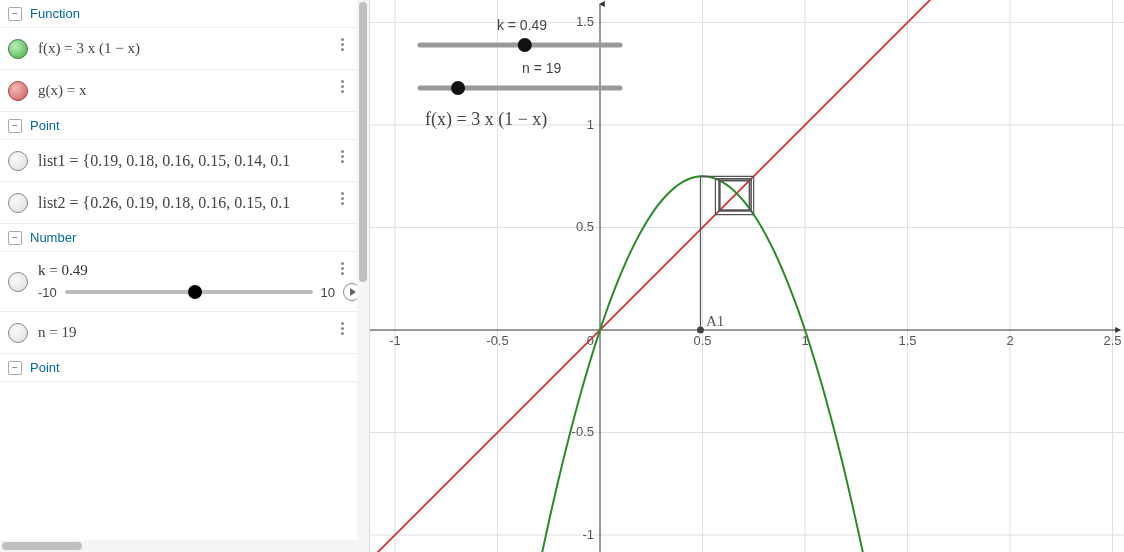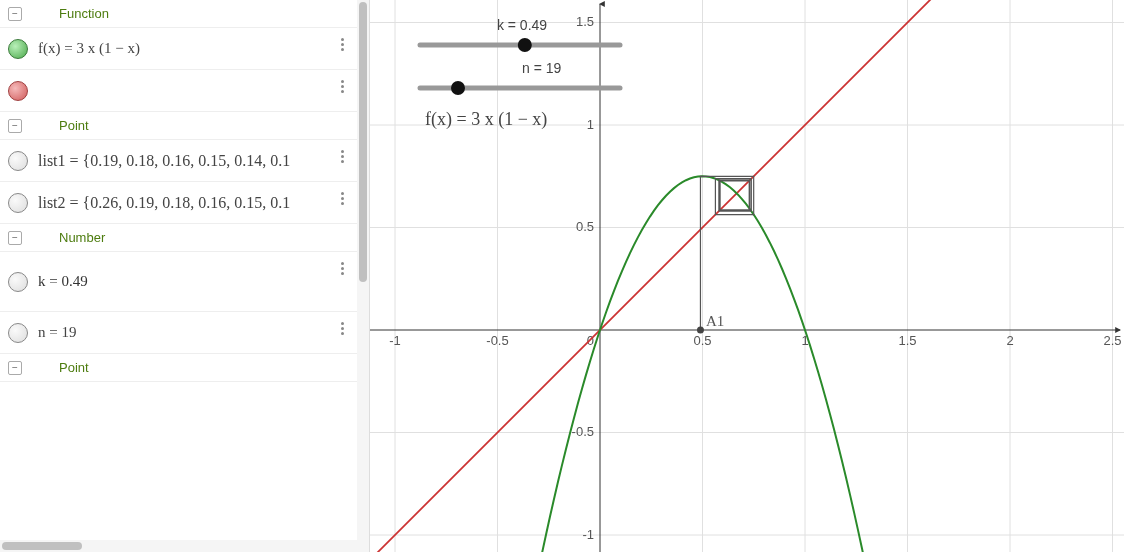--- a/index.html
+++ b/index.html
@@ -76,23 +76,22 @@
       border-radius: 2px;
       display: flex;
       align-items: center;
       justify-content: center;
       font-size: 10px;
       line-height: 1;
       color: #666;
       cursor: pointer;
     }
     .section-title {
-      color: #4d7c0f;
+      color: #0369a1;
       font-size: 13px;
-      margin-left: 29px;
     }
     .row {
       display: flex;
       align-items: center;
       padding: 8px 8px;
       border-bottom: 1px solid #eee;
       gap: 10px;
       position: relative;
       min-height: 42px;
     }
@@ -242,20 +241,21 @@
       <span class="toggle-circle green"></span>
       <span class="row-content">f(x)  =  3 x (1 − x)</span>
       <span class="kebab">
           <span></span>
           <span></span>
           <span></span>
         </span>
     </div>
     <div class="row">
       <span class="toggle-circle red"></span>
+      <span class="row-content">g(x)  =  x</span>
       <span class="kebab">
           <span></span>
           <span></span>
           <span></span>
         </span>
     </div>
 
     <div class="section-header">
       <span class="collapse-box">−</span>
       <span class="section-title">Point</span>
@@ -280,20 +280,28 @@
     </div>
 
     <div class="section-header">
       <span class="collapse-box">−</span>
       <span class="section-title">Number</span>
     </div>
     <div class="row tall">
       <span class="toggle-circle"></span>
       <div class="slider-box">
         <span class="slider-label">k = 0.49</span>
+        <div class="slider-track-row">
+          <span class="slider-min">-10</span>
+          <div class="slider-track">
+            <span class="slider-knob" style="left:52.45%"></span>
+          </div>
+          <span class="slider-max">10</span>
+          <span class="play-btn"></span>
+        </div>
       </div>
       <span class="kebab">
           <span></span>
           <span></span>
           <span></span>
         </span>
     </div>
     <div class="row">
       <span class="toggle-circle"></span>
       <span class="row-content">n  =  19</span>

